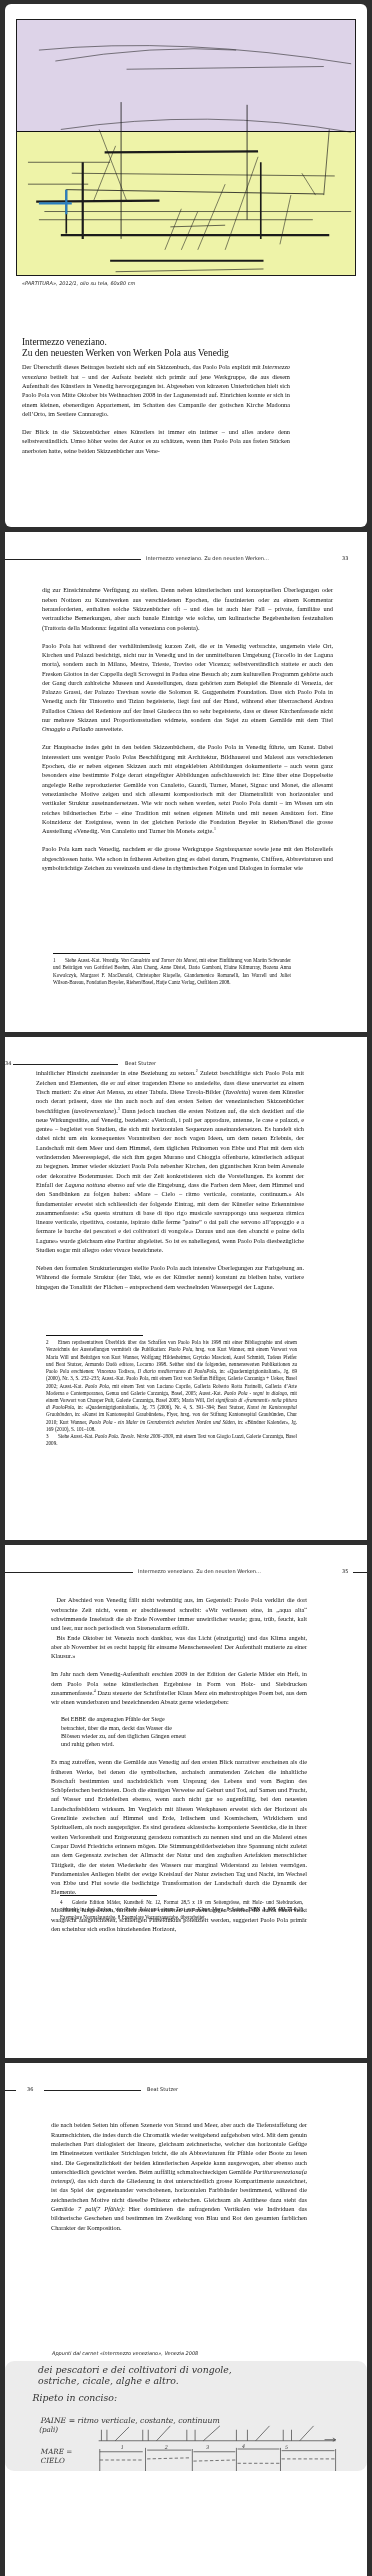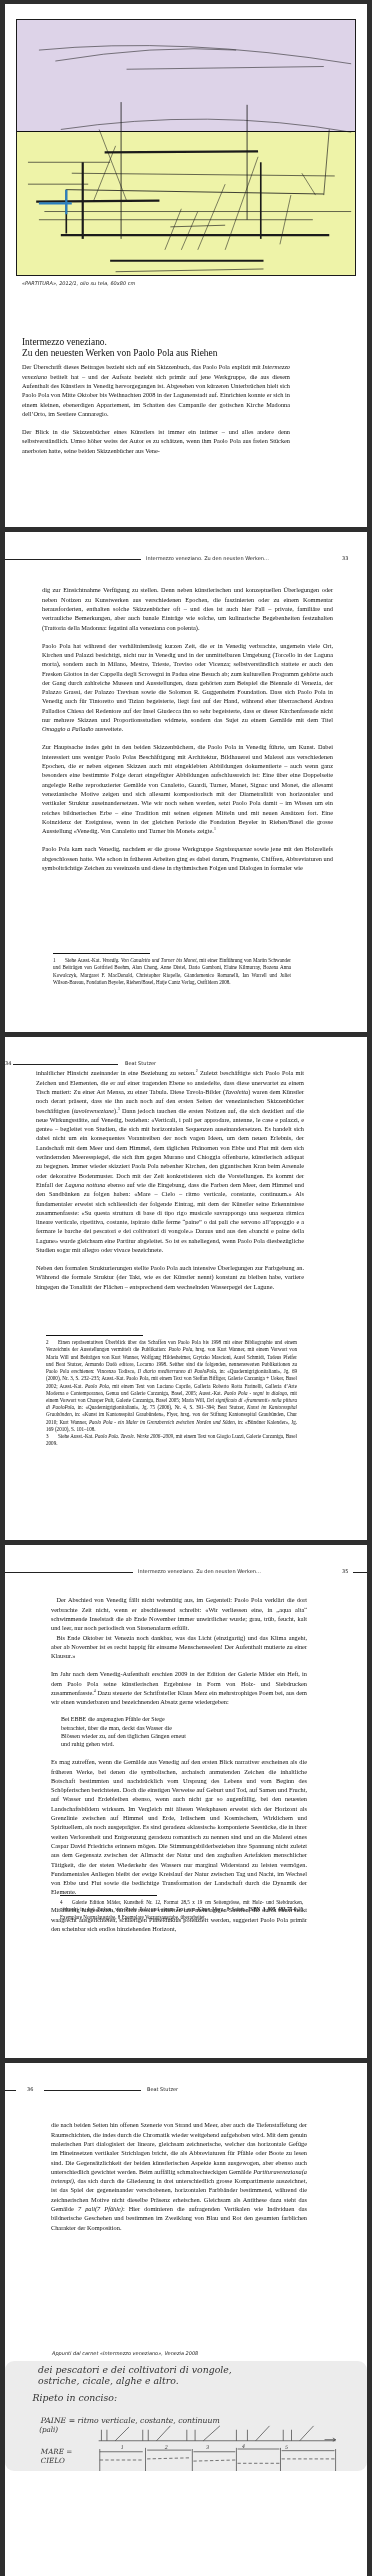--- a/index.html
+++ b/index.html
@@ -11,21 +11,21 @@
   }
   .viewer { padding: 4.4px 5px 4.4px 5px; box-sizing: border-box; width: 372px; }
   .page {
     background: #fff;
     width: 362px;
     position: relative;
     box-sizing: border-box;
     margin-bottom: 5px;
     overflow: hidden;
   }
-  .p1 { height: 523px; }
+  .p1 { height: 523px; border-radius: 6px; }
   .p2 { height: 500px; }
   .p3 { height: 503px; }
   .p4 { height: 513px; }
   .p5 { height: 513px; }
 
   
   .artwork {
     position: absolute; left: 11px; top: 15px; width: 340px; height: 257px;
     background: #eef3a8; border: 1.1px solid #1b1b1b; box-sizing: border-box; overflow: hidden;
   }
@@ -139,21 +139,21 @@
           <path d="M500 320 L480 410" stroke-width="1"></path>
           <path d="M90 310 L90 390" stroke-width="3"></path>
         </g>
         <path d="M40 335 L100 335 M90 310 L90 355" stroke="#2a7fc0" stroke-width="4" fill="none"></path>
       </svg>
     </div>
     <div class="caption-sans">«PARTITURA», 2012/1, olio su tela, 60x80 cm</div>
 
     <h1 class="title">
       <span>Intermezzo veneziano.</span><br>
-      <span>Zu den neuesten Werken von Paolo Pola aus Riehen</span>
+      <span>Zu den neuesten Werken von Werken Pola aus Venedig</span>
     </h1>
 
     <div class="body-text">
       <p id="p1para1">Der Überschrift dieses Beitrages bezieht sich auf ein Skizzenbuch, das Paolo Pola explizit mit <em>Intermezzo veneziano</em> betitelt hat – und der Aufsatz bezieht sich primär auf jene Werkgruppe, die aus diesem Aufenthalt des Künstlers in Venedig hervorgegangen ist. Abgesehen von kürzeren Unterbrüchen hielt sich Paolo Pola von Mitte Oktober bis Weihnachten 2008 in der Lagunenstadt auf. Einrichten konnte er sich in einem kleinen, ebenerdigen Appartement, im Schatten des Campanile der gotischen Kirche Madonna dell’Orto, im Sestiere Cannaregio.</p>
       <p class="tight">Der Blick in die Skizzenbücher eines Künstlers ist immer ein intimer – und alles andere denn selbstverständlich. Umso höher weiss der Autor es zu schätzen, wenn ihm Paolo Pola aus freien Stücken anerboten hatte, seine beiden Skizzenbücher aus Vene-</p>
     </div>
   </div>
 
   <div class="page p2">
     <div class="running">

